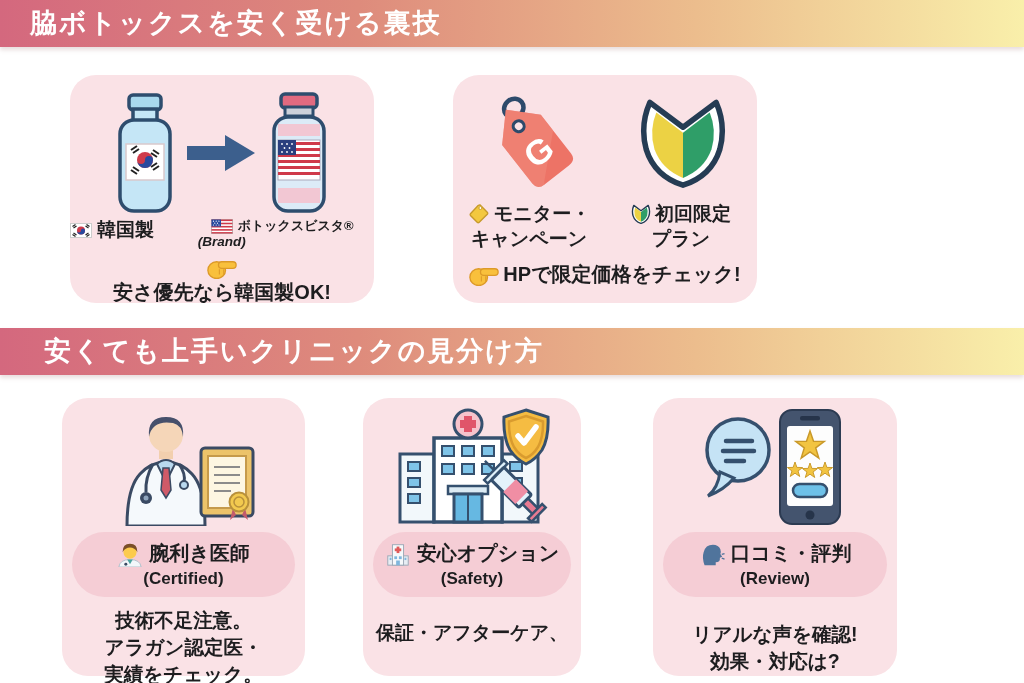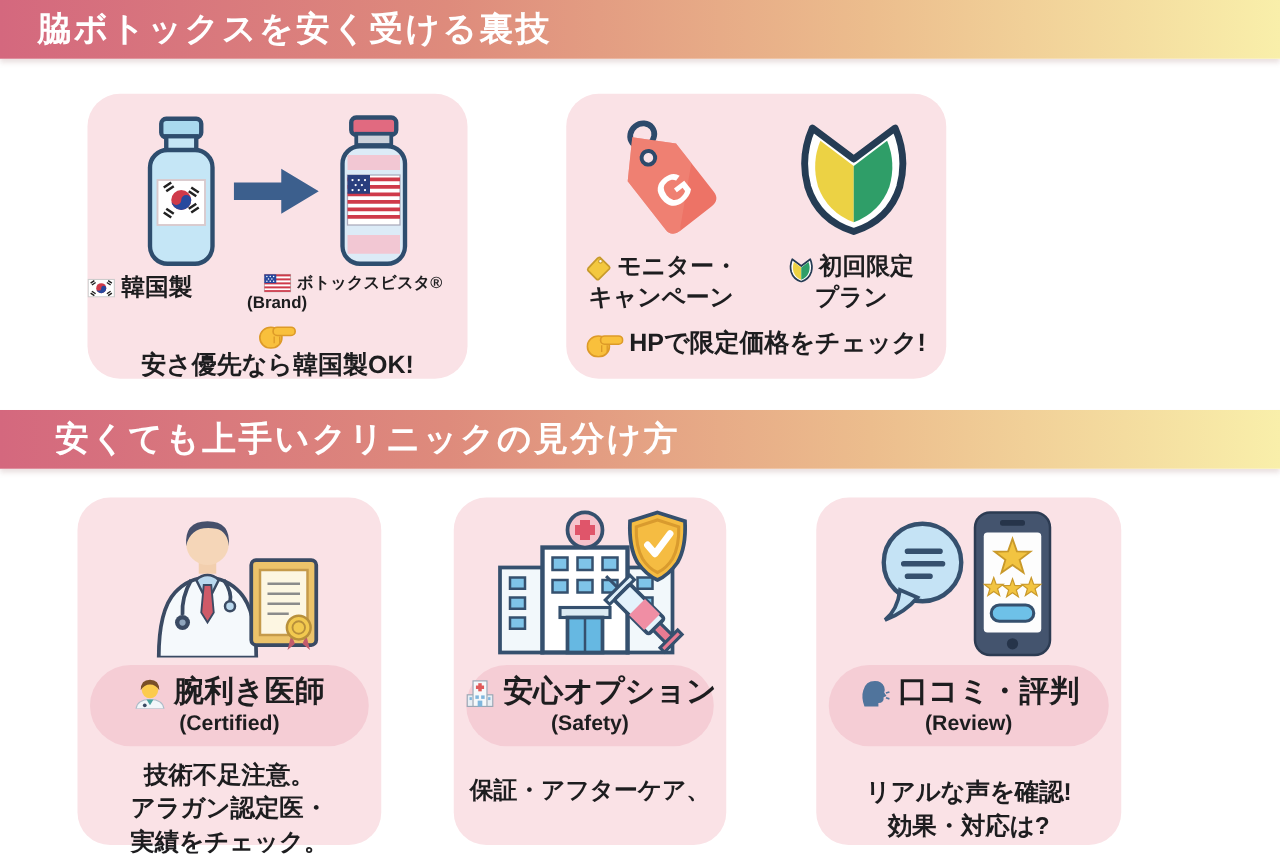--- a/index.html
+++ b/index.html
@@ -16,38 +16,38 @@
   #card-product{left:70px;top:75px;width:304px;height:228px;}
   #card-campaign{left:453px;top:75px;width:304px;height:228px;}
   .vial-row{display:flex;justify-content:center;align-items:center;gap:12px;padding-top:17px;}
   .vial-labels{display:flex;margin-top:3px;}
   .vl-col{display:flex;flex-direction:column;align-items:flex-start;justify-content:flex-start;}
   .vl-col.c1{flex:0 0 42%;}
   .vl-col.c2{flex:0 0 58%;}
   .vl-line{display:flex;align-items:center;gap:5px;font-weight:800;}
   .origin{font-size:19px;}
   .brand{font-size:13px;margin-left:13px;}
-  .brand-sub{font-size:13.5px;font-weight:800;margin-top:-1px;}
+  .brand-sub{font-size:13.5px;font-weight:800;margin-top:-1px;font-style:italic;}
   .note{margin-top:7px;text-align:center;font-weight:800;font-size:20px;line-height:26px;}
   .note-l1{display:flex;align-items:center;justify-content:center;gap:6px;}
   
   .camp-icons{display:flex;justify-content:center;align-items:center;gap:56px;padding-top:16px;height:102px;}
   .camp-labels{display:flex;margin-top:8px;}
   .camp-col{flex:0 0 50%;display:flex;flex-direction:column;align-items:center;font-weight:800;font-size:19px;line-height:25px;}
-  .camp-l1{display:flex;align-items:flex-end;gap:4px;}
+  .camp-l1{display:flex;align-items:center;gap:4px;}
   .camp-note{margin-top:10px;display:flex;justify-content:center;align-items:center;gap:4px;
              font-weight:800;font-size:20px;}
   
   #card-doctor{left:62px;top:398px;width:243px;height:278px;}
   #card-safety{left:363px;top:398px;width:218px;height:278px;}
   #card-review{left:653px;top:398px;width:244px;height:278px;}
   .illus{height:122px;display:flex;align-items:flex-end;justify-content:center;padding-top:6px;}
   .pill{margin:6px 10px 0;background:#f5cdd5;border-radius:36px;text-align:center;padding:7px 2px 8px;}
   .pill-title{display:flex;align-items:center;justify-content:center;gap:6px;
-              font-weight:800;font-size:24px;line-height:29px;white-space:nowrap;}
+              font-weight:800;font-size:20px;line-height:29px;white-space:nowrap;}
   .pill-sub{font-weight:800;font-size:17px;line-height:21px;}
   .body-text{margin-top:10px;text-align:center;font-weight:800;font-size:19.5px;line-height:27px;white-space:nowrap;}
   svg{display:block;}
   .inline-ic{flex:0 0 auto;}
 </style>
 </head>
 <body>
 
 <div class="page">
 

